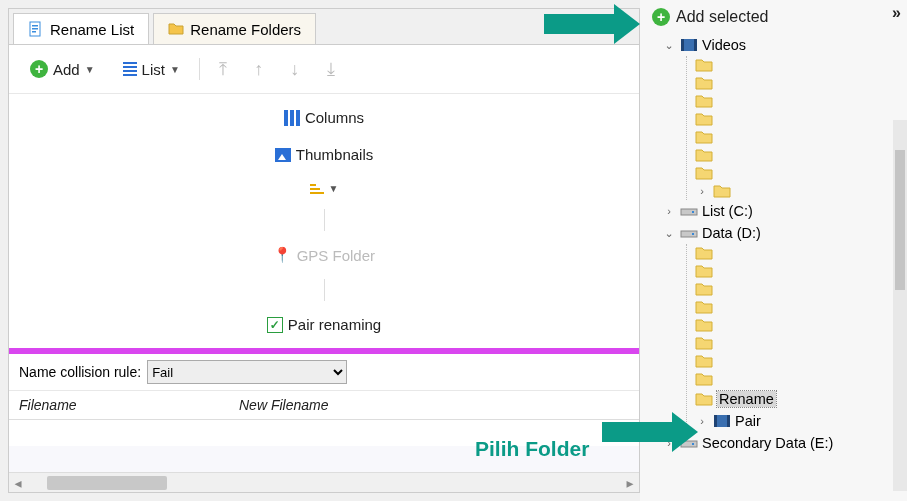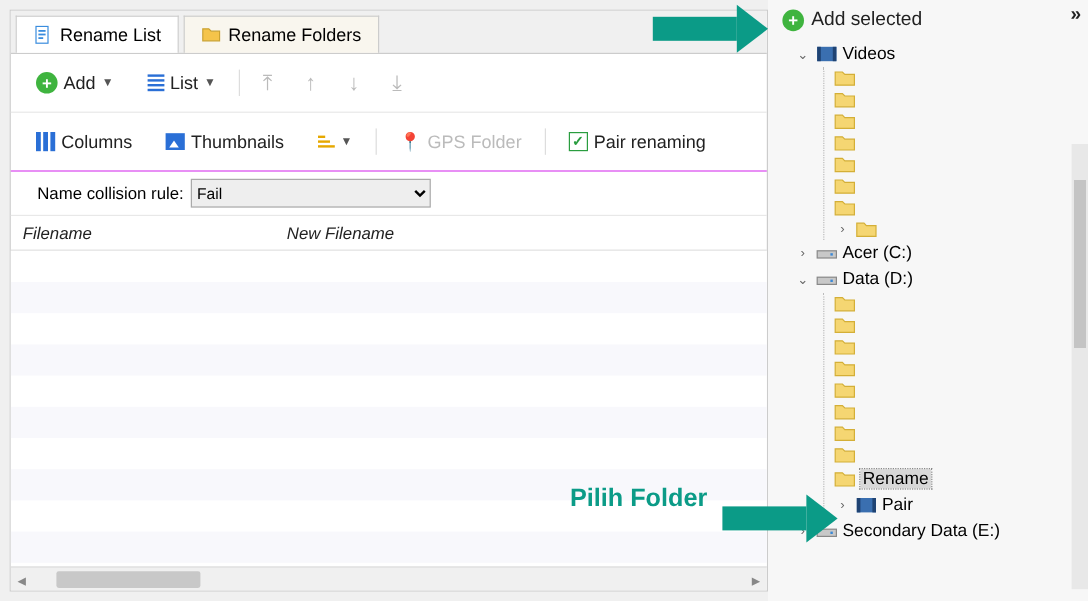--- a/index.html
+++ b/index.html
@@ -74,34 +74,35 @@
     color: #222;
   }
   .tbtn .caret { font-size: 10px; color: #555; }
   .tdivider { width: 1px; height: 22px; background: #ddd; }
   .arrow-btn {
     width: 26px; height: 26px;
     display: flex; align-items: center; justify-content: center;
     color: #bbb; font-size: 18px; cursor: pointer;
   }
   .toolbar2 {
-    border-bottom: 1px solid #d946ef;
+    border-bottom: 6px solid #d946ef;
+    flex-direction: column;
   }
   .gps { color: #bbb; }
   .pair-chk {
     width: 16px; height: 16px; border: 1px solid #2a9d3f;
     display: inline-flex; align-items: center; justify-content: center;
     color: #2a9d3f; font-size: 12px; font-weight: bold;
   }
   
   .collision {
     display: flex;
     align-items: center;
     gap: 6px;
-    padding: 6px 22px;
+    padding: 6px 10px;
     border-bottom: 1px solid #e8e8e8;
     font-size: 14px;
   }
   .collision select {
     width: 200px;
     height: 24px;
     border: 1px solid #aaa;
     background: #eee;
     font-size: 13px;
   }
@@ -408,21 +409,21 @@
       </div>
 
       <div class="tnode" style="margin-left:14px">
         <span class="expander">›</span>
         <span class="drive-icon">
           <svg viewBox="0 0 18 16">
               <rect x="1" y="6" width="16" height="6" fill="#c8c8c8" stroke="#888"></rect>
               <rect x="12" y="8" width="2" height="2" fill="#3a88d6"></rect>
             </svg>
         </span>
-        <span class="lbl">Acer (C:)</span>
+        <span class="lbl">List (C:)</span>
       </div>
 
       <div class="tnode" style="margin-left:14px">
         <span class="expander">⌄</span>
         <span class="drive-icon">
           <svg viewBox="0 0 18 16">
               <rect x="1" y="6" width="16" height="6" fill="#c8c8c8" stroke="#888"></rect>
               <rect x="12" y="8" width="2" height="2" fill="#3a88d6"></rect>
             </svg>
         </span>
@@ -502,17 +503,17 @@
       <div class="vthumb"></div>
     </div>
   </div>
 </div>
 
 <div class="callout-arrow" style="top:4px; left:544px;">
   <div class="shaft"></div>
     <div class="head"></div>
 </div>
 
-<div class="callout-label" style="top:404px; left:475px;">Pilih Folder</div>
+<div class="callout-label" style="top:437px; left:475px;">Pilih Folder</div>
 <div class="callout-arrow" style="top:412px; left:602px;">
   <div class="shaft"></div>
     <div class="head"></div>
 </div>
 
 </body></html>

